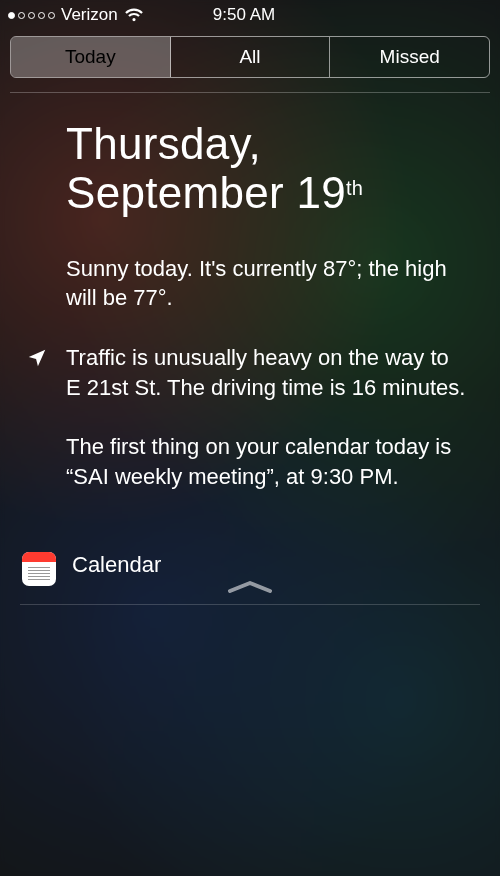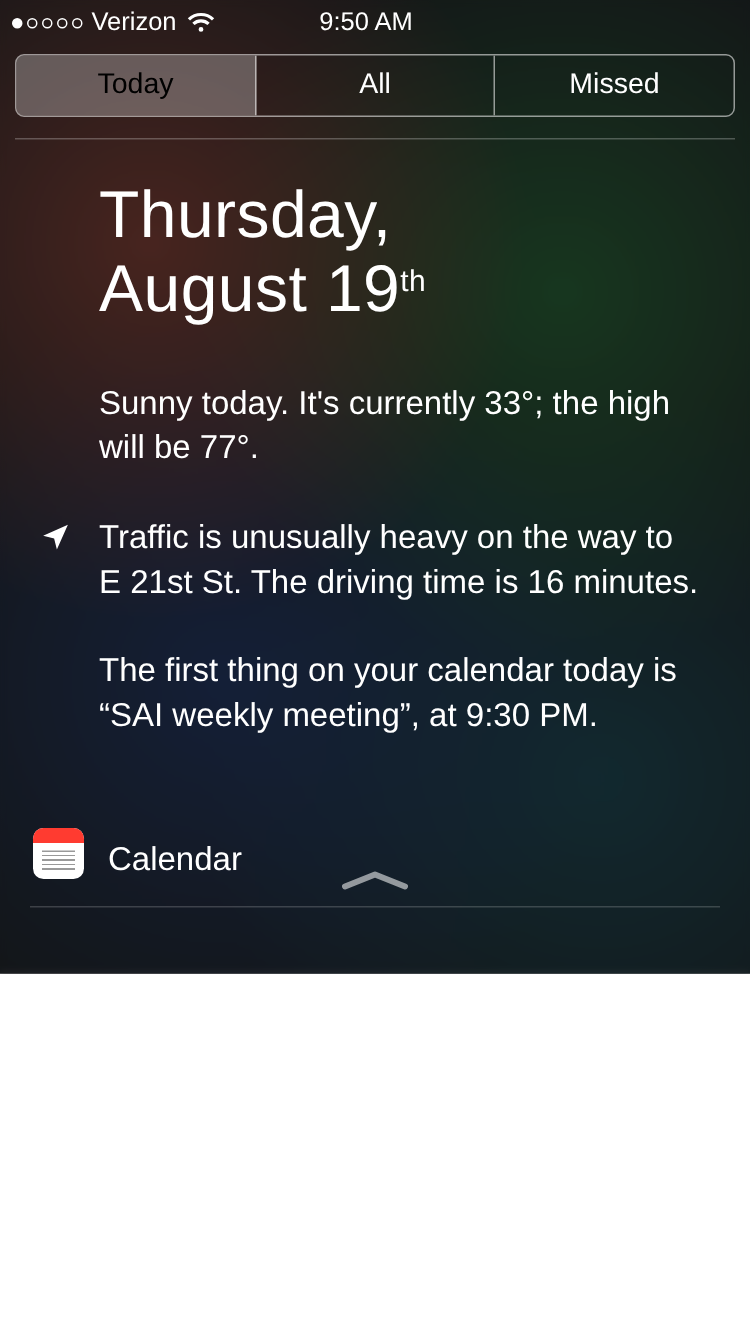--- a/index.html
+++ b/index.html
@@ -1,18 +1,18 @@
 <!DOCTYPE html>
 <html><head>
 <meta charset="utf-8">
 <style>
   * { margin: 0; padding: 0; box-sizing: border-box; }
   html, body { width: 500px; height: 888px; overflow: hidden; font-family: -apple-system, "Helvetica Neue", Helvetica, Arial, sans-serif; }
   .screen {
-    width: 500px; height: 649px; position: relative;
+    width: 500px; height: 876px; position: relative;
     background:
       radial-gradient(circle at 20% 25%, rgba(200,80,60,0.55), transparent 40%),
       radial-gradient(circle at 75% 30%, rgba(40,140,60,0.55), transparent 42%),
       radial-gradient(circle at 30% 70%, rgba(30,60,130,0.6), transparent 45%),
       radial-gradient(circle at 80% 80%, rgba(20,100,120,0.5), transparent 40%),
       #1b1f22;
     color: #fff;
   }
   .screen::before {
     content:""; position:absolute; inset:0;
@@ -46,21 +46,21 @@
   
   .content { padding: 0 10px; }
   .date { font-weight:300; font-size:44px; line-height:1.12; letter-spacing:0.3px; margin:26px 0 0 56px; }
   .date .ord { font-size:20px; vertical-align: super; position:relative; top:2px; }
 
   .summary { margin:36px 0 0 56px; font-size:22px; line-height:1.35; font-weight:300; max-width:400px; }
   .row { position:relative; margin:30px 0 0 56px; font-size:22px; line-height:1.35; font-weight:400; max-width:400px; }
   .row .glyph { position:absolute; left:-40px; top:4px; }
 
   
-  .cal-row { display:flex; align-items:flex-end; gap:16px; margin:60px 0 0 12px; }
+  .cal-row { display:flex; align-items:flex-start; gap:16px; margin:60px 0 0 12px; }
   .cal-icon { width:34px; height:34px; background:#fff; border-radius:7px; overflow:hidden; display:flex; flex-direction:column; }
   .cal-icon .top { height:10px; background:#ff3b30; }
   .cal-icon .body { flex:1; display:flex; align-items:center; justify-content:center; }
   .cal-icon .lines { width:22px; height:14px;
     background: repeating-linear-gradient(#999 0 1px, transparent 1px 3px);
   }
   .cal-label { font-size:22px; font-weight:300; }
 
   .hr2 { height:1px; background:rgba(255,255,255,0.18); margin:18px 10px 0; }
 
@@ -98,24 +98,24 @@
         <div class="seg-item">All</div>
         <div class="seg-item">Missed</div>
       </div>
     </div>
 
     <div class="hr"></div>
 
     <div class="content">
       <div class="date">
         <span>Thursday,</span><br>
-        <span>August 19</span><span class="ord">th</span>
+        <span>September 19</span><span class="ord">th</span>
       </div>
 
-      <div class="summary">Sunny today. It's currently 33°; the high will be 77°.</div>
+      <div class="summary">Sunny today. It's currently 87°; the high will be 77°.</div>
 
       <div class="row">
         <span class="glyph">
           <svg width="22" height="22" viewBox="0 0 24 24">
               <path d="M3 11l18-8-8 18-2-8-8-2z" fill="#fff"></path>
             </svg>
         </span>
         <span>Traffic is unusually heavy on the way to E 21st St. The driving time is 16 minutes.</span>
       </div>
 

